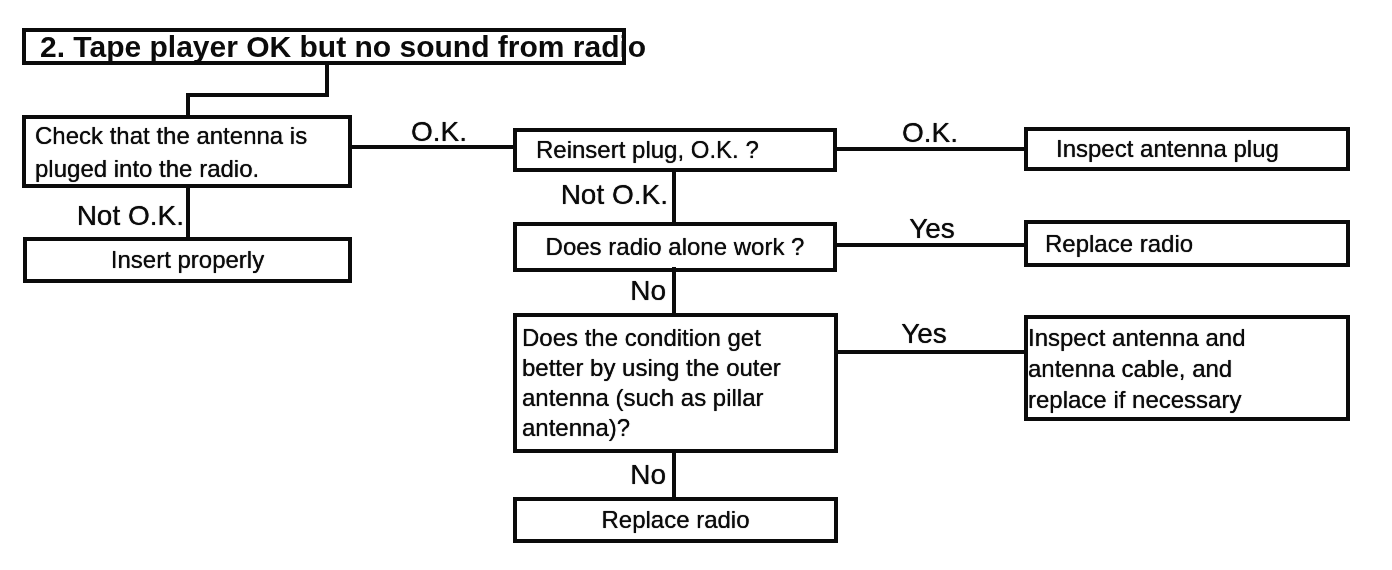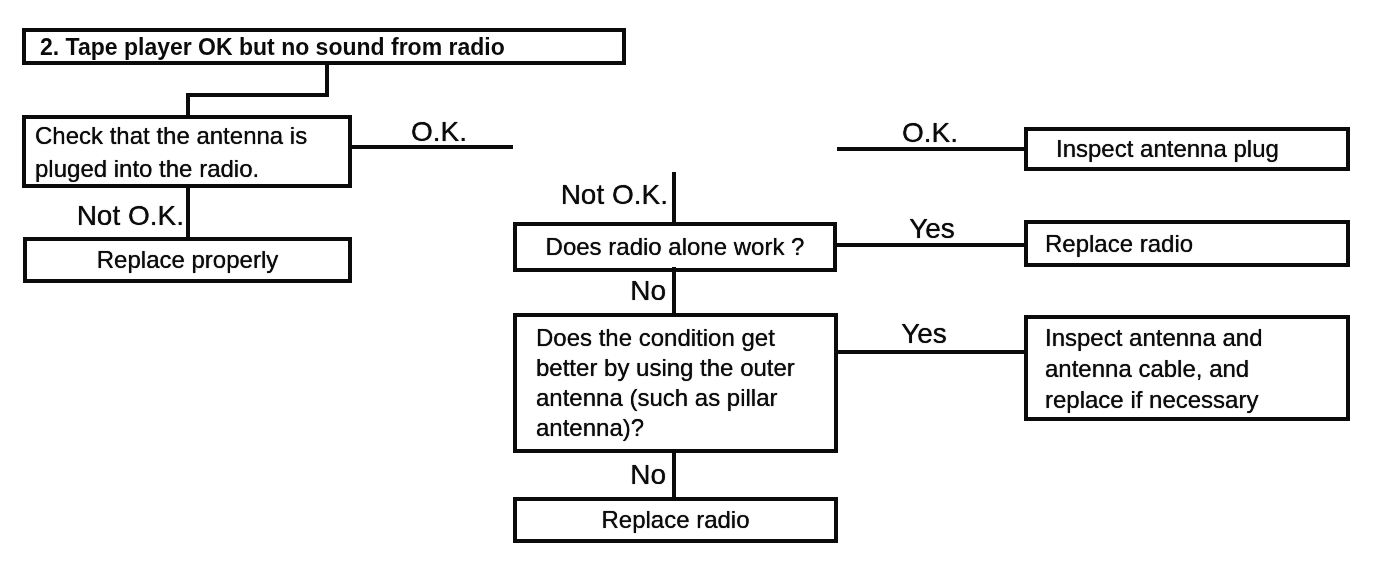--- a/index.html
+++ b/index.html
@@ -21,37 +21,37 @@
   .edge-label {
     position:absolute; font-size:28px; line-height:28px;
     text-shadow:0 0 0.8px var(--ink); white-space:nowrap;
   }
   .edge-label.mid { text-align:center; }
   .edge-label.right { text-align:right; }
   .line { position:absolute; background:var(--ink); }
 
   
   #title-box { left:22px; top:28px; width:604px; height:37px; }
-  #title-box > span { font-weight:bold; font-size:23px; padding-left:14px;
+  #title-box > span { font-weight:bold; font-size:30px; padding-left:14px;
                       text-shadow:none; white-space:nowrap; }
   #check-box   { left:22px;  top:115px; width:330px; height:73px; }
   #check-box > span { padding-left:9px; line-height:33px; }
   #insert-box  { left:23px;  top:237px; width:329px; height:46px; }
   #reinsert-box{ left:513px; top:128px; width:324px; height:44px; }
   #reinsert-box > span { padding-left:19px; }
   #radio-box   { left:513px; top:222px; width:324px; height:50px; }
   #condition-box { left:513px; top:313px; width:325px; height:140px; }
-  #condition-box > span { padding-left:19px; }
+  #condition-box > span { padding-left:5px; }
   #replace-bottom-box { left:513px; top:497px; width:325px; height:46px; }
   #inspect-plug-box  { left:1024px; top:127px; width:326px; height:44px;padding-left:11px; }
   #inspect-plug-box > span { padding-left:17px; }
   #replace-right-box { left:1024px; top:220px; width:326px; height:47px; }
   #replace-right-box > span { padding-left:17px; }
   #inspect-cable-box { left:1024px; top:315px; width:326px; height:106px; }
-  #inspect-cable-box > span { padding-left:17px; line-height:31px; }
+  #inspect-cable-box > span { line-height:31px; }
 
   
   #ln-title-drop   { left:325px; top:65px;  width:4px;   height:30px; }
   #ln-title-across { left:186px; top:93px;  width:143px; height:4px;  }
   #ln-title-down   { left:186px; top:93px;  width:4px;   height:24px; }
   #ln-ok1          { left:352px; top:145px; width:161px; height:4px;  }
   #ln-notok1       { left:186px; top:188px; width:4px;   height:49px; }
   #ln-ok2          { left:837px; top:147px; width:187px; height:4px;  }
   #ln-notok2       { left:672px; top:172px; width:4px;   height:50px; }
   #ln-yes1         { left:837px; top:243px; width:187px; height:4px;  }
@@ -77,23 +77,26 @@
   <div class="node" id="title-box">
     <span>2. Tape player OK but no sound from radio</span>
   </div>
 
   <div class="node" id="check-box">
     <span>Check that the antenna is
 pluged into the radio.</span>
   </div>
 
   <div class="node center" id="insert-box">
-    <span>Replace properly</span>
+    <span>Insert properly</span>
   </div>
 
+  <div class="node" id="reinsert-box">
+    <span>Reinsert plug, O.K. ?</span>
+  </div>
 
   <div class="node center" id="radio-box">
     <span>Does radio alone work ?</span>
   </div>
 
   <div class="node" id="condition-box">
     <span>Does the condition get
 better by using the outer
 antenna (such as pillar
 antenna)?</span>

